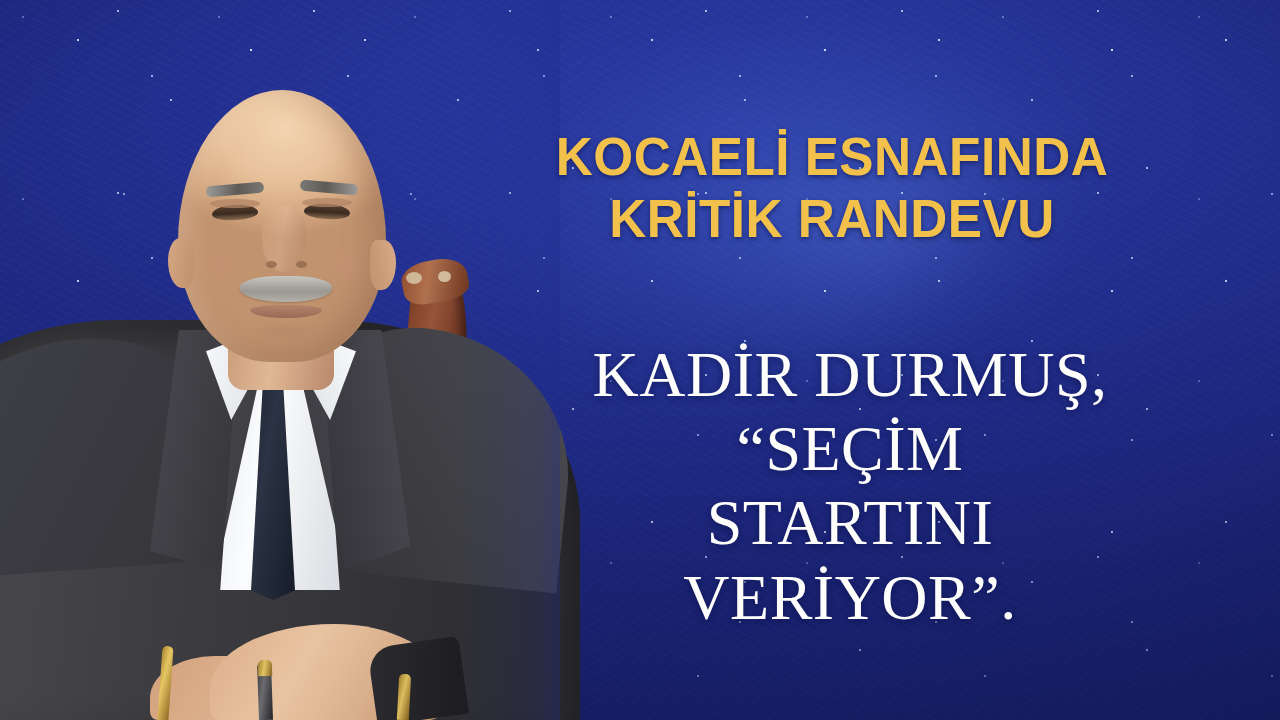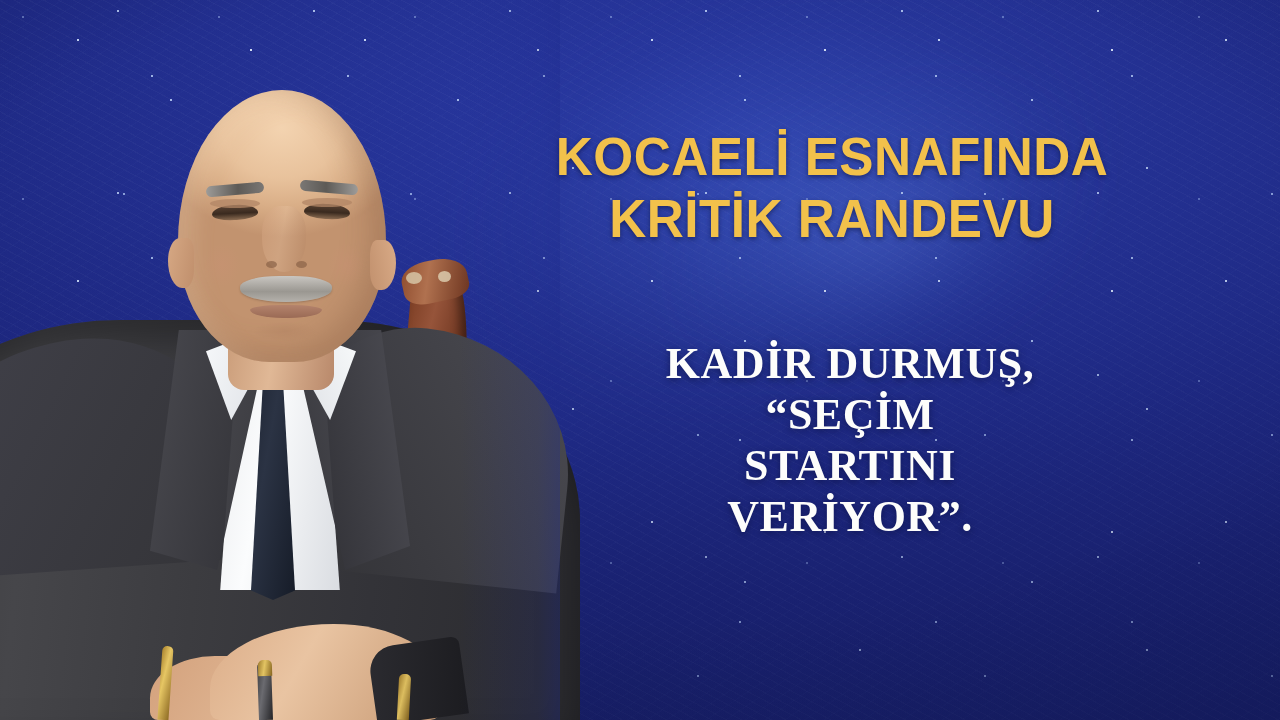--- a/index.html
+++ b/index.html
@@ -313,22 +313,22 @@
     transform:scaleX(.95);
     transform-origin:center top;
     text-shadow:0 2px 6px rgba(8,14,60,.55);
     white-space:pre-line;
   }
   .subhead{
     position:absolute;left:560px;top:338px;width:580px;
     text-align:center;
     color:#fdfdfb;
     font-family:"Liberation Serif", serif;
-    font-weight:700;
-    font-size:44px;
+    font-weight:400;
+    font-size:64px;
     line-height:1.16;
     letter-spacing:.5px;
     text-shadow:0 2px 7px rgba(8,14,60,.6);
     white-space:pre-line;
   }
 </style>
 </head>
 <body>
 
 <div class="stage">

